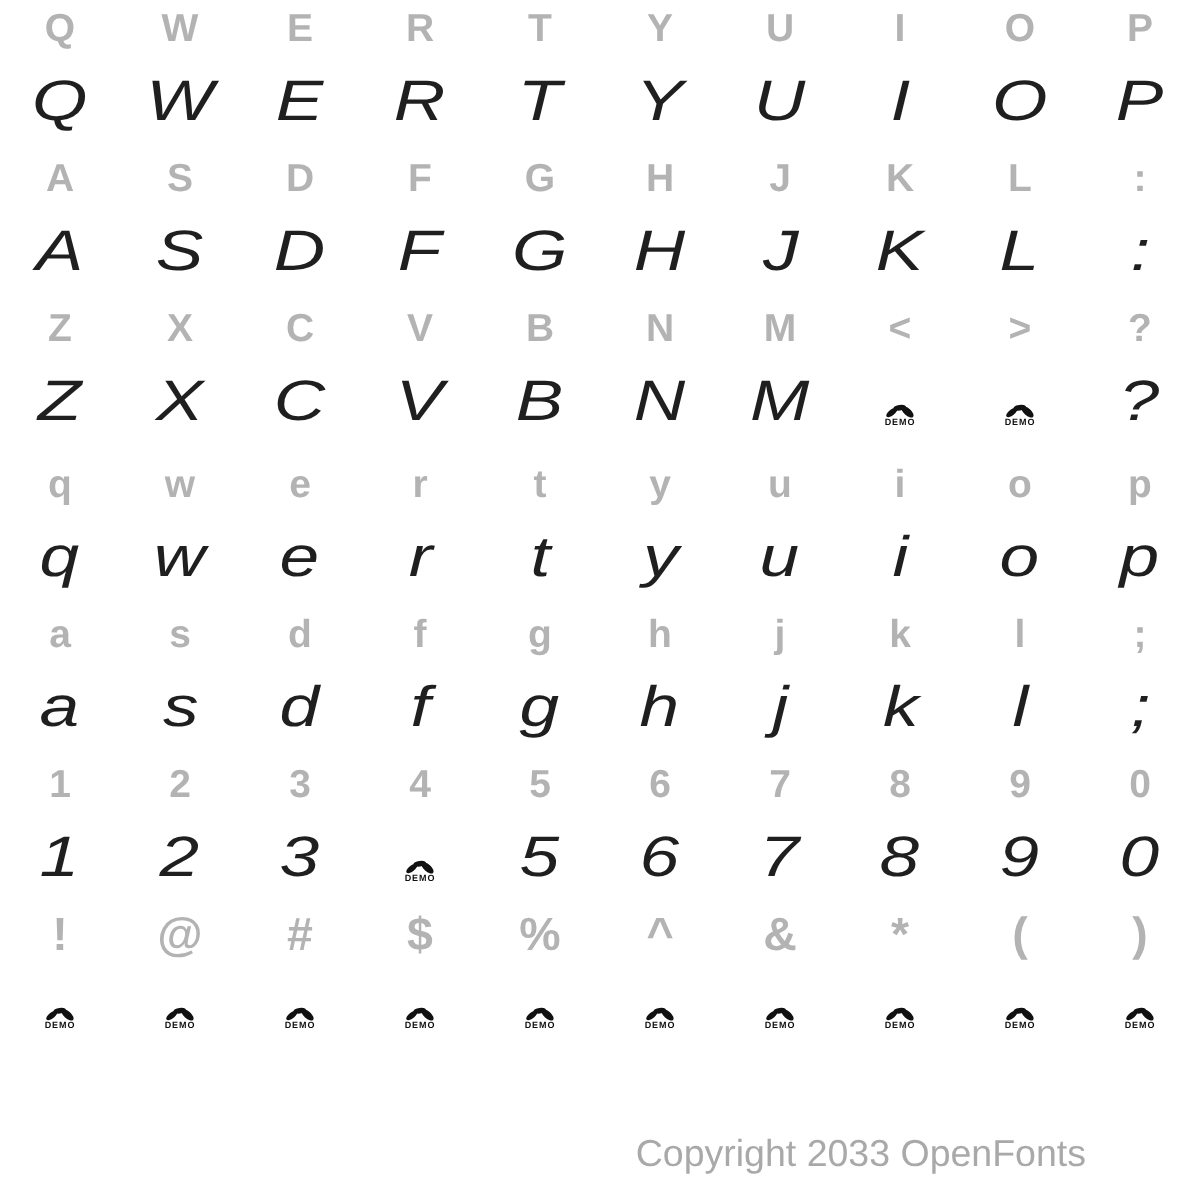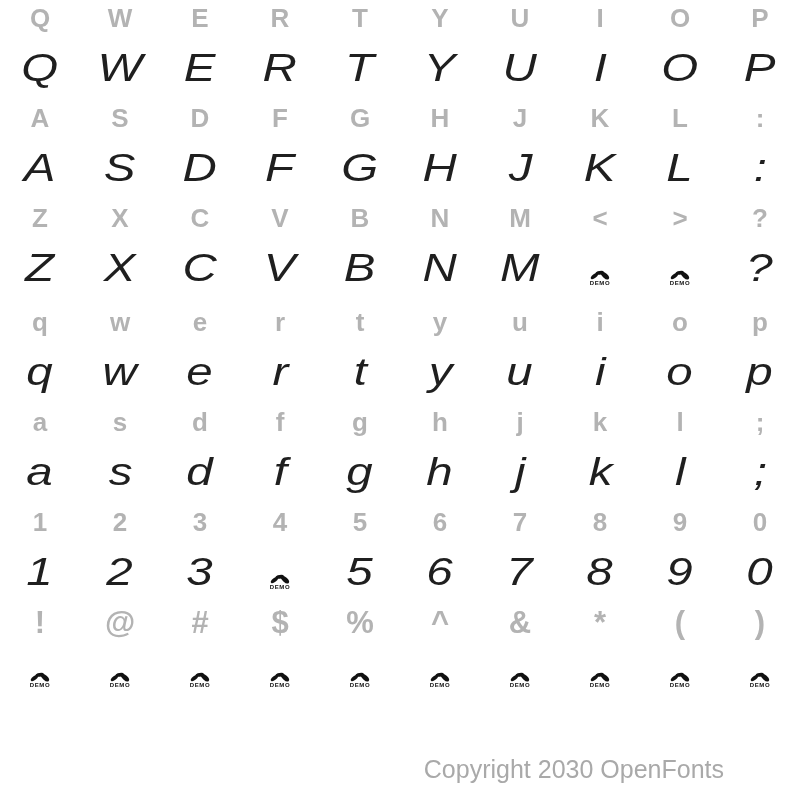--- a/index.html
+++ b/index.html
@@ -363,14 +363,14 @@
     <svg class="demo-mark-svg" data-name="fleuron-demo-icon" width="22" height="13" viewBox="0 0 22 13" aria-hidden="true">
       <ellipse cx="5.5" cy="8" rx="4.4" ry="2.0" transform="rotate(-38 5.5 8)"></ellipse>
       <ellipse cx="10.8" cy="4.8" rx="4.2" ry="1.9" transform="rotate(-8 10.8 4.8)"></ellipse>
       <ellipse cx="16.0" cy="7.6" rx="5.0" ry="2.4" transform="rotate(42 16 7.6)"></ellipse>
     </svg>
     <span class="demo-mark-text" data-name="demo-mark-label">DEMO</span>
   </span>
 </div>
       </div>
     </div>
-  <div class="footer" data-name="copyright-text">Copyright 2030 OpenFonts</div>
+  <div class="footer" data-name="copyright-text">Copyright 2033 OpenFonts</div>
 </div>
 
 </body></html>

